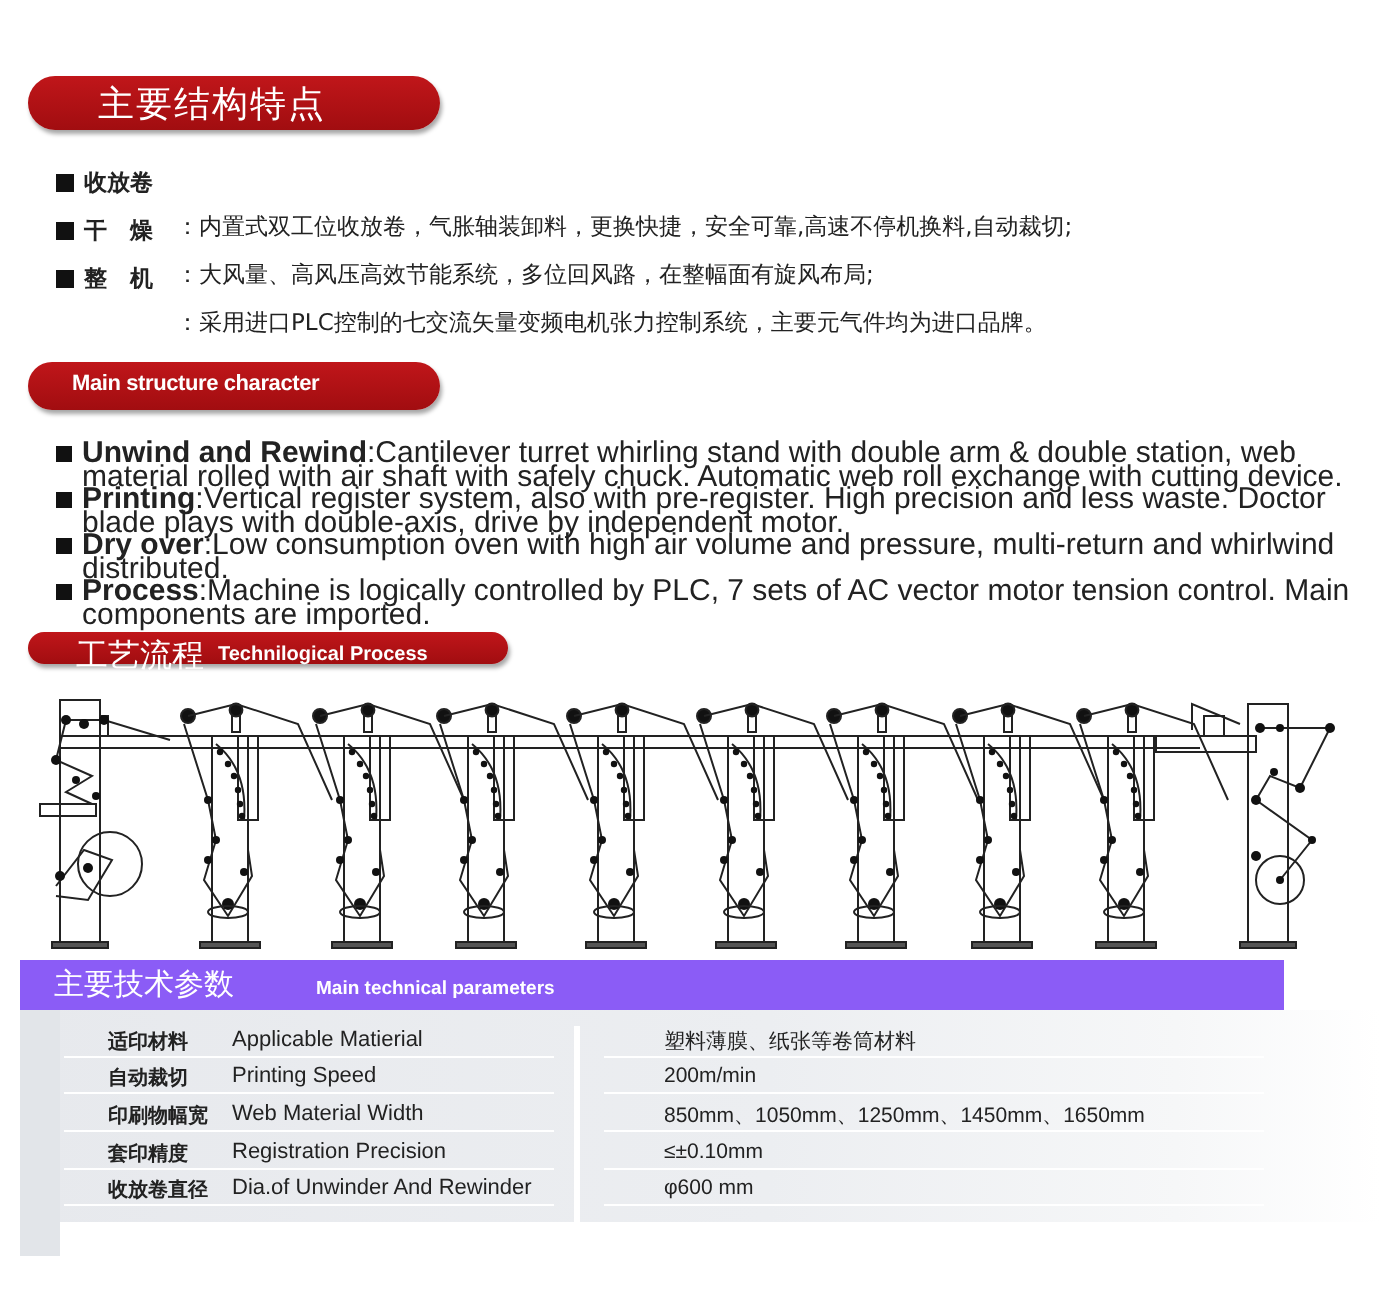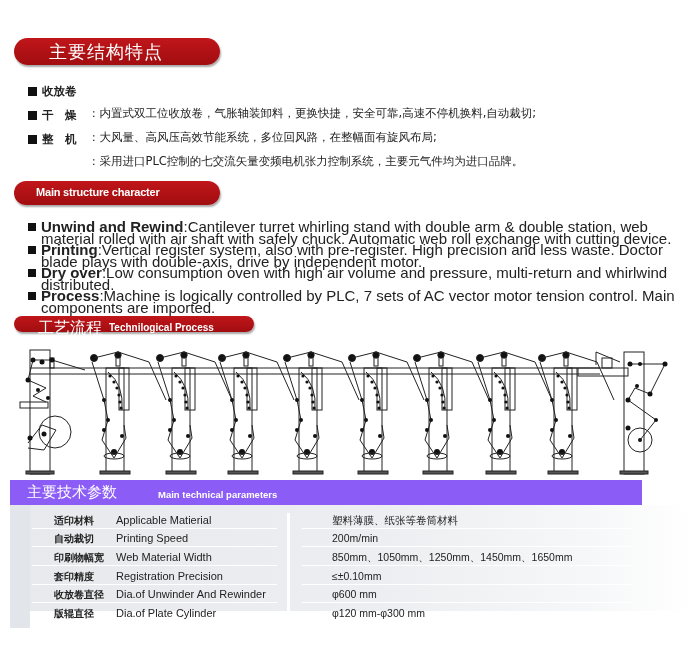--- a/index.html
+++ b/index.html
@@ -226,18 +226,13 @@
     <span class="line1"></span>
       <span class="line2"></span>
   </div>
   <div class="row" style="top:80px">
     <span class="c1">收放卷直径</span>
     <span class="c2">Dia.of  Unwinder And Rewinder</span>
     <span class="c3">φ600 mm</span>
     <span class="line1"></span>
       <span class="line2"></span>
   </div>
-  <div class="row" style="top:99px">
-    <span class="c1">版辊直径</span>
-    <span class="c2">Dia.of  Plate Cylinder</span>
-    <span class="c3">φ120 mm-φ300 mm</span>
-  </div>
 </div>
 
 </body></html>

